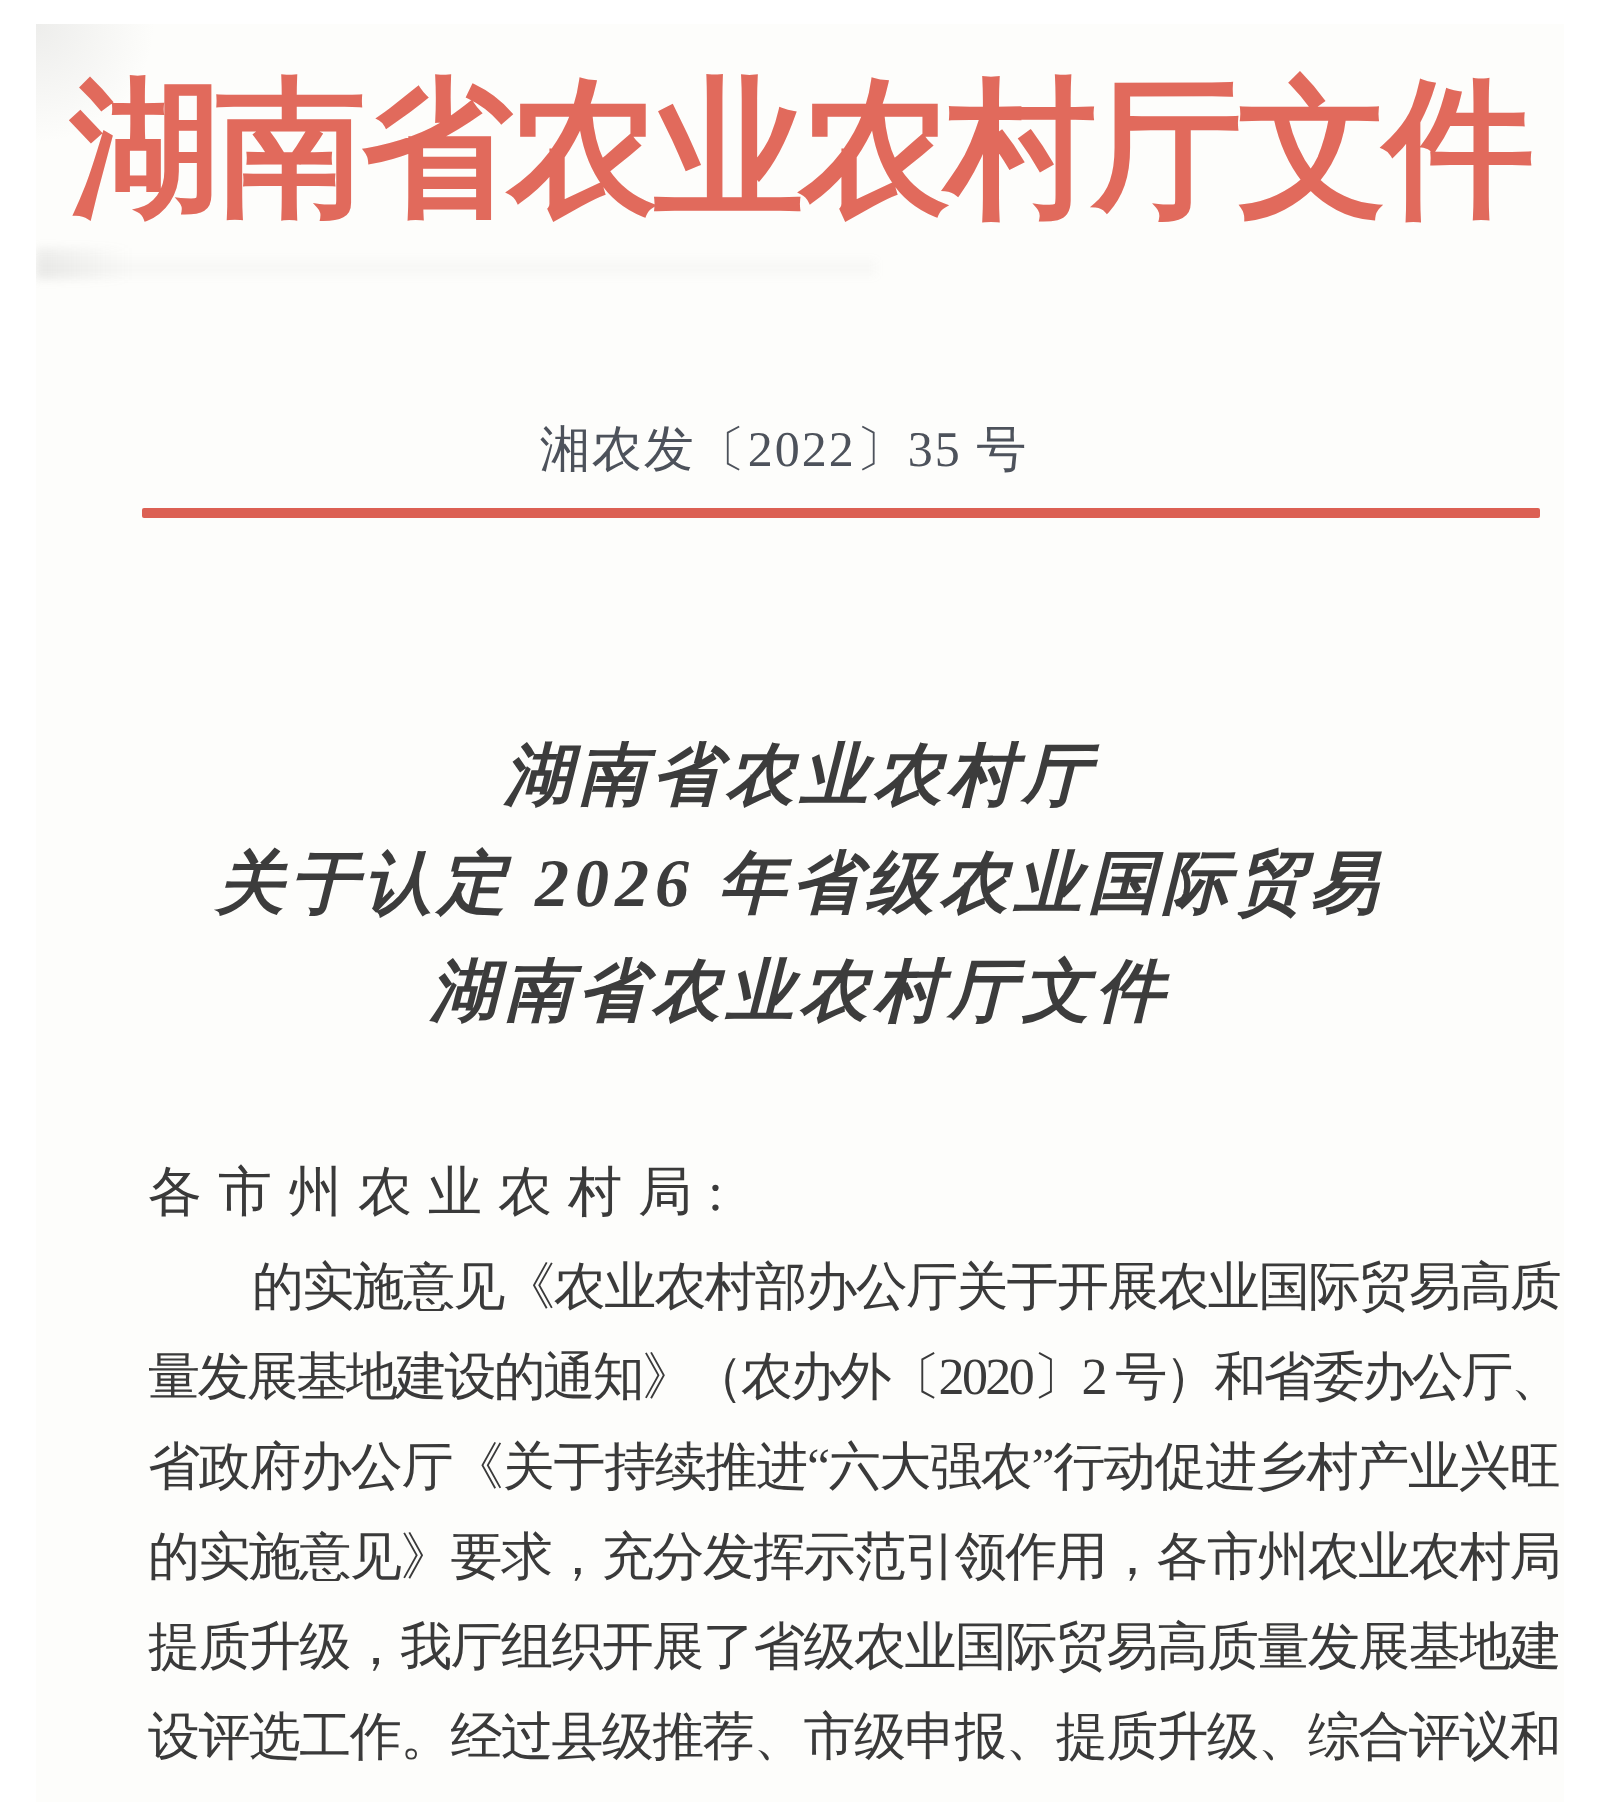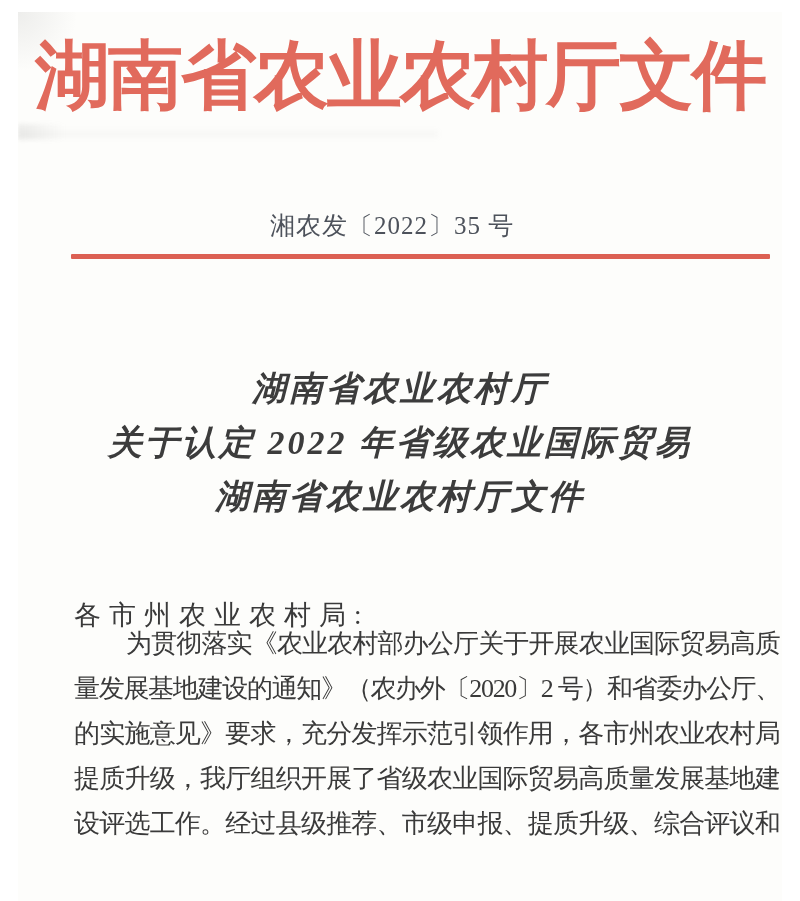--- a/index.html
+++ b/index.html
@@ -81,21 +81,21 @@
     font-weight: bold;
     letter-spacing: 3px;
     color: var(--title-ink, #3c3c3c);
   }
   .doc-title .title-line {
     white-space: nowrap;
     font-style: italic;
   }
   .salutation {
     position: absolute;
-    top: 581px;
+    top: 562px;
     left: 56px;
     font-size: 27px;
     line-height: 45px;
     letter-spacing: 8px;
     color: var(--body-ink, #3a3a3a);
     white-space: nowrap;
   }
   .body-paragraph {
     position: absolute;
     top: 609px;
@@ -124,27 +124,28 @@
   <div class="smudge smudge-topband"></div>
 
   <h1 class="masthead">湖南省农业农村厅文件</h1>
 
   <div class="doc-number">湘农发〔2022〕35 号</div>
 
   <div class="red-divider"></div>
 
   <div class="doc-title">
     <div class="title-line">湖南省农业农村厅</div>
-    <div class="title-line">关于认定 2022 年省级农业国际贸易</div>
+    <div class="title-line">关于认定 2026 年省级农业国际贸易</div>
     <div class="title-line">湖南省农业农村厅文件</div>
   </div>
 
   <div class="salutation">各市州农业农村局:</div>
 
   <div class="body-paragraph">
-    <div class="body-line first" style="letter-spacing: -0.846154px;">为贯彻落实《农业农村部办公厅关于开展农业国际贸易高质</div>
+    <div class="body-line first" style="letter-spacing: -0.846154px;">的实施意见《农业农村部办公厅关于开展农业国际贸易高质</div>
     <div class="body-line" style="letter-spacing: -1.29688px;">量发展基地建设的通知》（农办外〔2020〕2 号）和省委办公厅、</div>
+    <div class="body-line" style="letter-spacing: -0.658405px;">省政府办公厅《关于持续推进“六大强农”行动促进乡村产业兴旺</div>
     <div class="body-line" style="letter-spacing: -0.785714px;">的实施意见》要求，充分发挥示范引领作用，各市州农业农村局</div>
     <div class="body-line" style="letter-spacing: -0.785714px; text-align: center;">提质升级，我厅组织开展了省级农业国际贸易高质量发展基地建</div>
     <div class="body-line" style="letter-spacing: -0.785714px;">设评选工作。经过县级推荐、市级申报、提质升级、综合评议和</div>
   </div>
 
 </div>
 
 </body></html>

